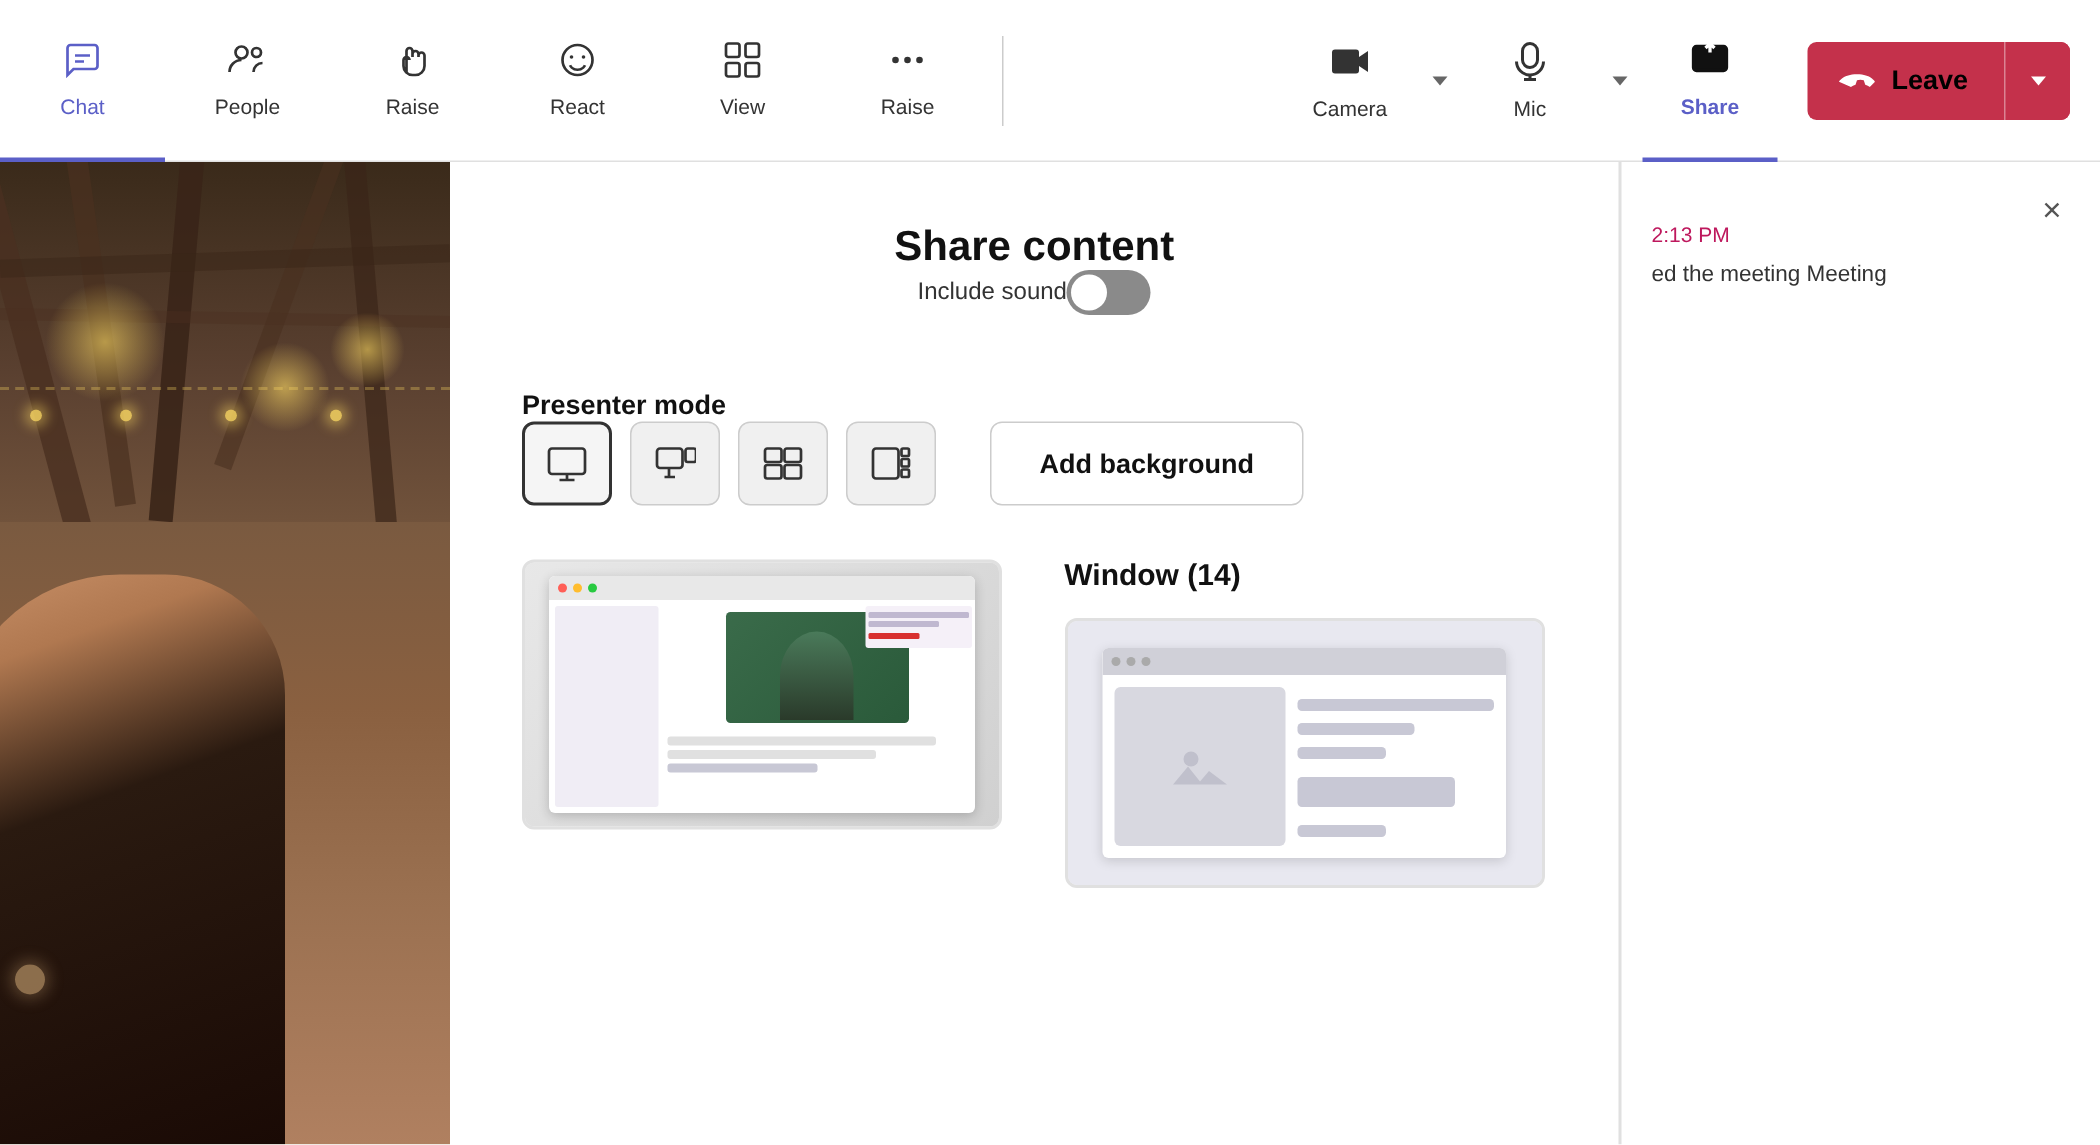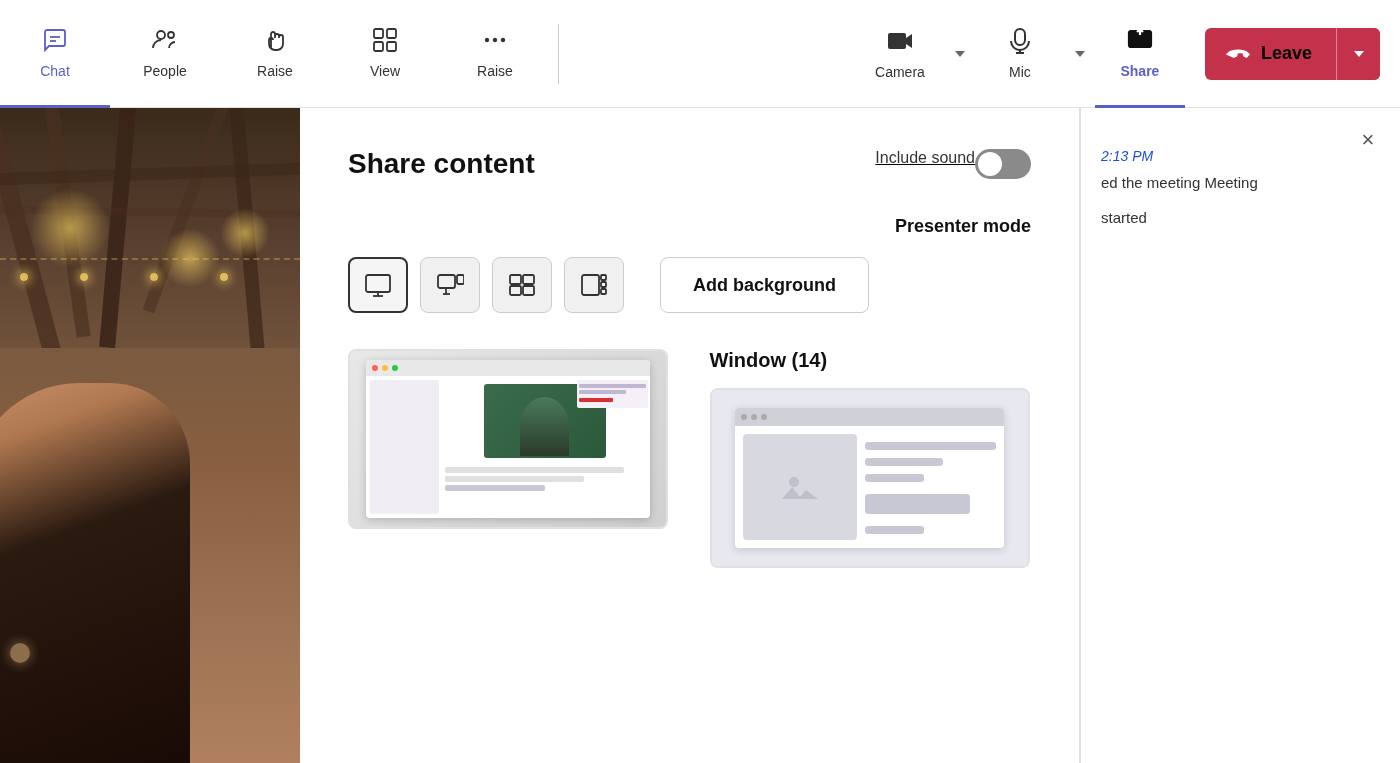--- a/index.html
+++ b/index.html
@@ -158,30 +158,31 @@
       flex: 1;
       background: #fff;
       padding: 40px 48px;
       overflow-y: auto;
       border-right: 1px solid #e0e0e0;
     }
     .share-header {
       display: flex;
       align-items: center;
       justify-content: space-between;
-      margin-bottom: 36px;
+      margin-bottom: 50px;
+      flex-direction: column;
     }
     .share-title {
       font-size: 28px;
       font-weight: 700;
       color: #111;
     }
     .include-sound-row {
       display: flex;
-      text-decoration: underline;
+      align-items: center;
     }
     .include-sound-label {
       font-size: 16px;
       color: #333;
     }
     .toggle {
       width: 56px;
       height: 30px;
       background: #8a8a8a;
       border-radius: 15px;
@@ -195,22 +196,20 @@
       width: 24px;
       height: 24px;
       background: #fff;
       border-radius: 50%;
     }
     .presenter-mode-section { margin-bottom: 36px; }
     .section-title {
       font-size: 18px;
       font-weight: 600;
       color: #111;
-      margin-bottom: 20px;
-      text-align: right;
     }
     .presenter-mode-row {
       display: flex;
       align-items: center;
       gap: 12px;
     }
     .mode-btn {
       width: 60px;
       height: 56px;
       background: #f0f0f0;
@@ -393,23 +392,22 @@
       color: #555;
       font-size: 22px;
     }
     .chat-messages {
       padding: 40px 20px 20px;
       flex: 1;
       overflow-y: auto;
     }
     .chat-time {
       font-size: 14px;
-      color: #1d4ed8;
+      color: #be185d;
       margin-bottom: 8px;
-      font-style: italic;
     }
     .chat-msg {
       font-size: 15px;
       color: #333;
       line-height: 1.5;
       margin-bottom: 12px;
     }
   </style>
 </head>
 <body>
@@ -442,20 +440,31 @@
 
     <div class="toolbar-item">
       <span>
         <svg viewBox="0 0 28 28" fill="none" stroke="currentColor" stroke-width="1.8">
           <path d="M10 22V12M10 12V8a2 2 0 014 0v4M14 12v-2a2 2 0 014 0v2M18 12v-1a2 2 0 014 0v7a6 6 0 01-6 6h-2a6 6 0 01-6-6v-4a2 2 0 014 0"></path>
         </svg>
       </span>
       <span>Raise</span>
     </div>
 
+    <div class="toolbar-item">
+      <span>
+        <svg viewBox="0 0 28 28" fill="none" stroke="currentColor" stroke-width="1.8">
+          <circle cx="14" cy="14" r="10"></circle>
+          <circle cx="10" cy="12" r="1.2" fill="currentColor" stroke="none"></circle>
+          <circle cx="18" cy="12" r="1.2" fill="currentColor" stroke="none"></circle>
+          <path d="M9 17.5s1.5 3 5 3 5-3 5-3"></path>
+        </svg>
+      </span>
+      <span>React</span>
+    </div>
 
     <div class="toolbar-item">
       <span>
         <svg viewBox="0 0 28 28" fill="none" stroke="currentColor" stroke-width="1.8">
           <rect x="3" y="3" width="9" height="9" rx="1.5"></rect>
           <rect x="16" y="3" width="9" height="9" rx="1.5"></rect>
           <rect x="3" y="16" width="9" height="9" rx="1.5"></rect>
           <rect x="16" y="16" width="9" height="9" rx="1.5"></rect>
         </svg>
       </span>
@@ -705,19 +714,16 @@
 
   <div class="chat-panel">
     <div class="chat-close-btn">
       <span>×</span>
     </div>
     <div class="chat-messages">
       <div class="chat-time">2:13 PM</div>
       <div class="chat-msg">
         <span>ed the meeting Meeting</span>
       </div>
-      <div class="chat-msg">
-        <span>started</span>
-      </div>
     </div>
   </div>
 
 </div>
 
 </body></html>

